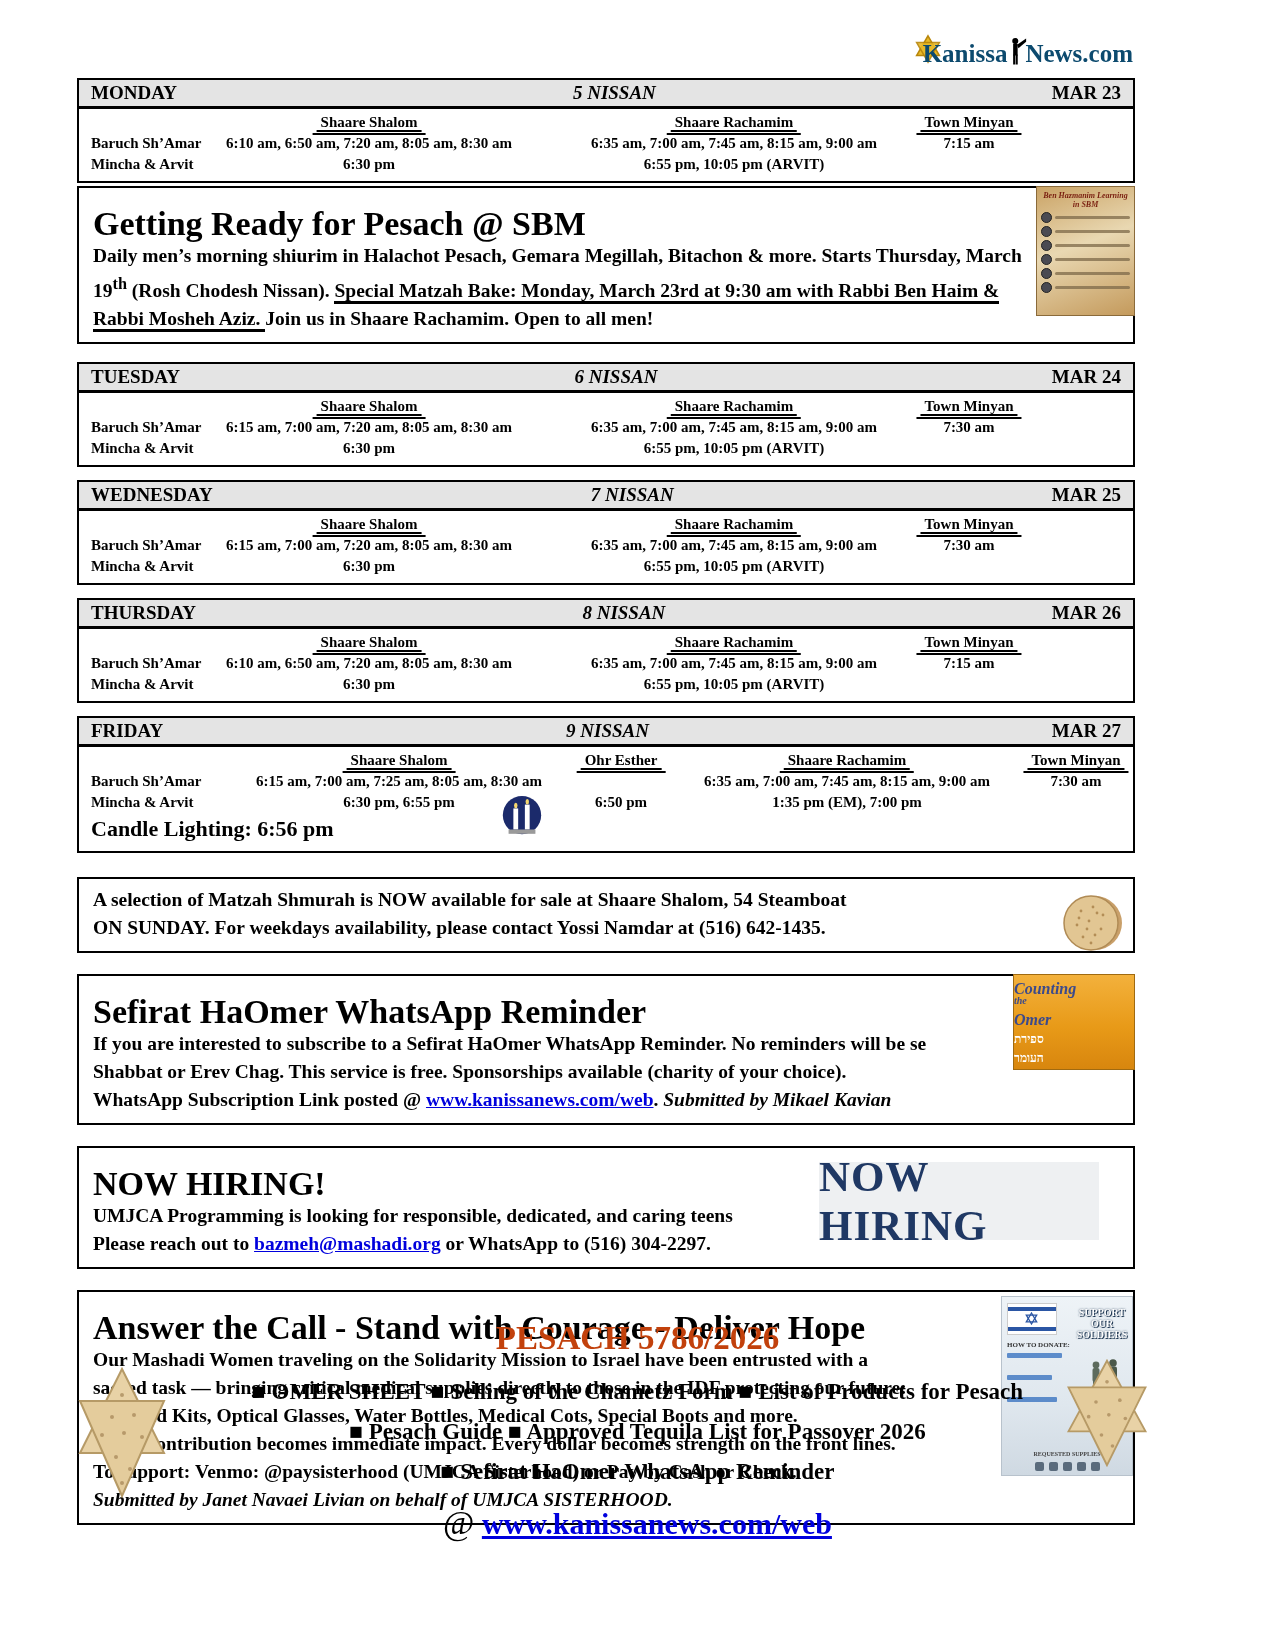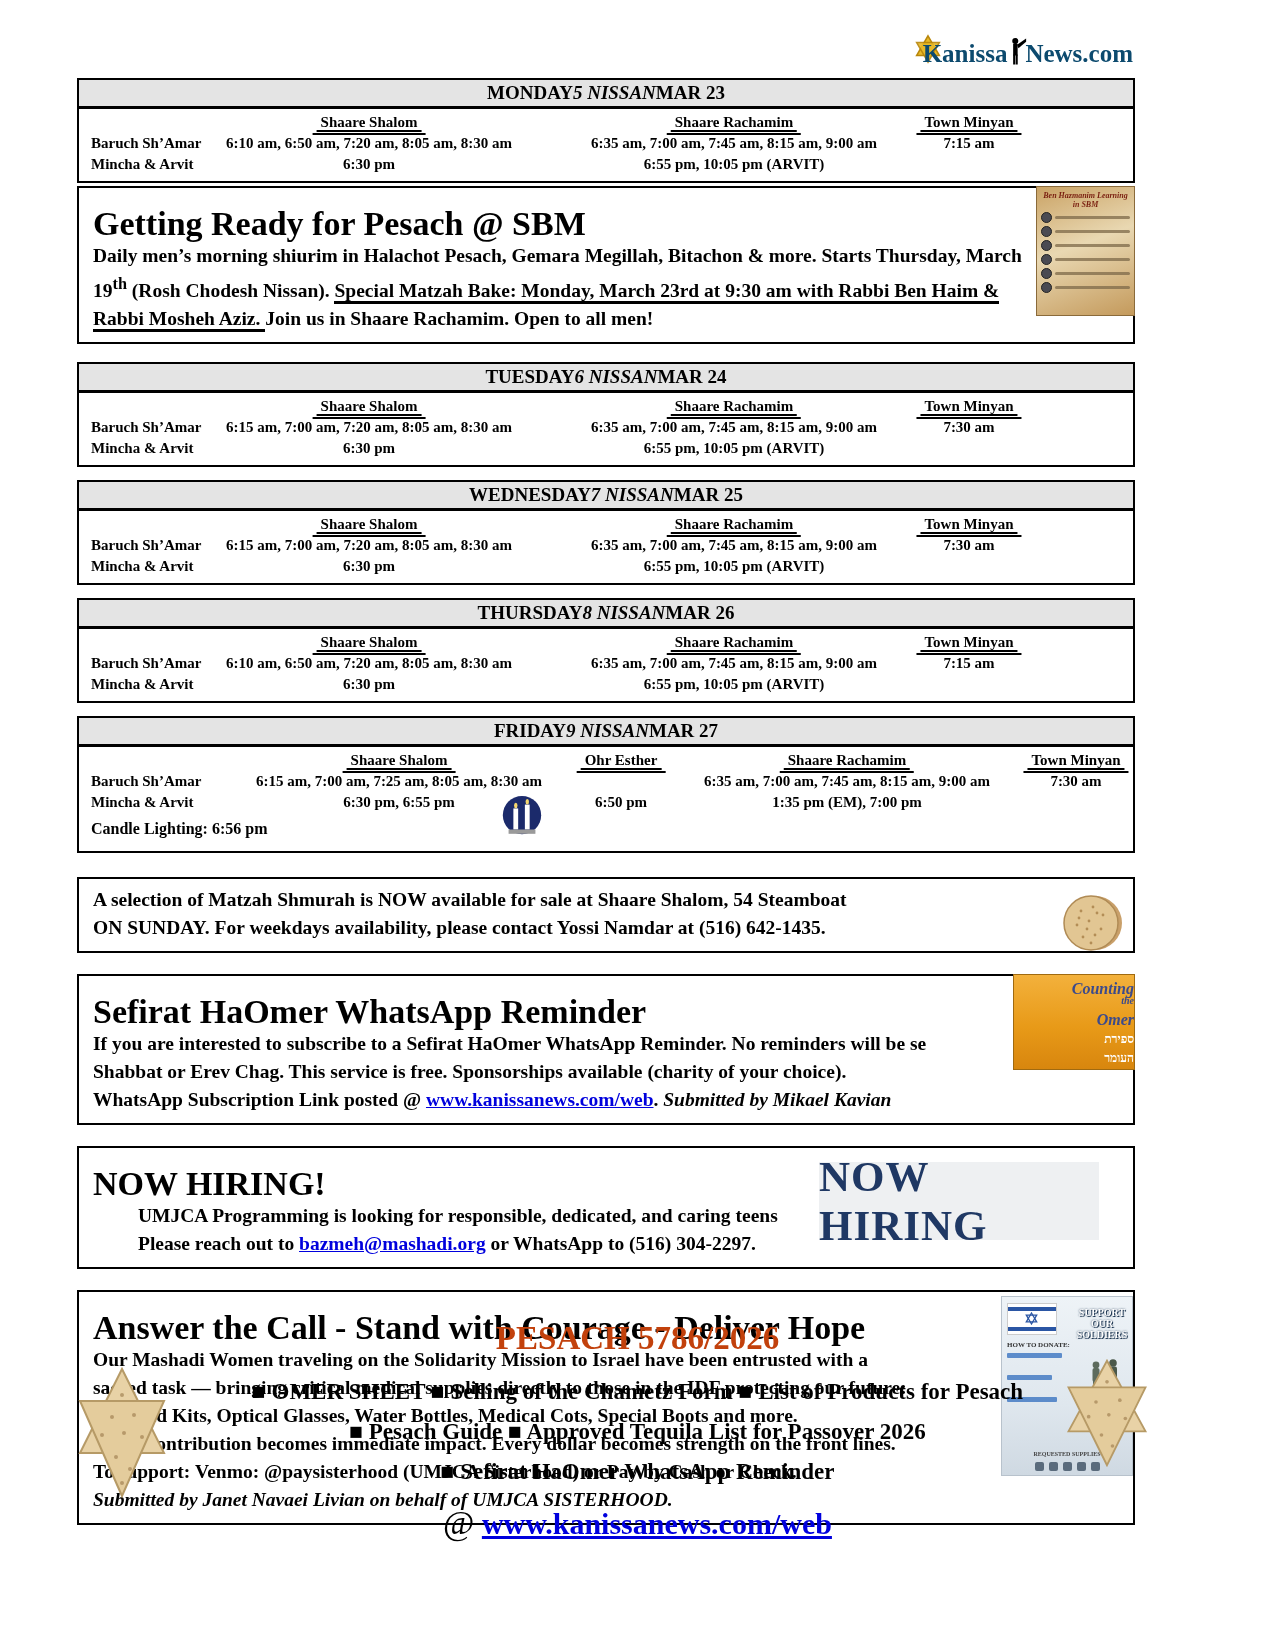--- a/index.html
+++ b/index.html
@@ -11,33 +11,33 @@
   
   .logo{position:absolute;top:38px;right:142px;font-size:25px;color:#0c4a6e;
         display:flex;align-items:center;line-height:1;}
   .logo .star-wrap{width:30px;height:30px;margin-right:-20px;position:relative;top:-4px;z-index:0;}
   .logo .ktext{position:relative;z-index:1;}
   .logo .blower{width:18px;height:30px;margin:0 -2px 0 2px;position:relative;top:-2px;}
   
   .content{position:absolute;left:77px;top:78px;width:1058px;}
   
   .daybox{border:2px solid #000;margin-bottom:13px;background:#fff;}
-  .daybar{display:flex;justify-content:center;align-items:center;
+  .daybar{display:flex;justify-content:space-between;align-items:center;
           background:#e4e4e4;border-bottom:3px solid #000;
           padding:1px 12px 2px;font-size:19px;line-height:23px;}
   .daybar .mid{font-style:italic;}
   .daybody{padding:3px 0 6px;font-size:15px;position:relative;}
   .trow{position:relative;height:21px;line-height:21px;}
   .cell{position:absolute;top:0;white-space:nowrap;}
   .cc{transform:translateX(-50%);}
   .lab{left:12px;}
   .p2{left:290px;} .p3{left:655px;} .p4{left:890px;}
   .f2{left:320px;} .f3{left:542px;} .f4{left:768px;} .f5{left:997px;}
   .colhead span{border-bottom:2px solid #000;padding:0 4px 0;}
-  .candle-line{font-size:16px;line-height:28px;padding:2px 0 2px 12px;}
+  .candle-line{font-size:22px;line-height:28px;padding:2px 0 2px 12px;}
   .candle-icon{position:absolute;left:420px;top:48px;width:46px;height:46px;z-index:2;}
   
   .section{border:2px solid #000;margin-bottom:21px;padding:7px 14px 9px;position:relative;background:#fff;}
   .section h2{margin:13px 0 2px;font-size:34px;line-height:32px;font-weight:700;}
   .sbody{font-size:19.5px;line-height:28px;}
   .uline{border-bottom:3px solid #000;}
   a,.linkish{color:#0000dd;text-decoration:underline;cursor:pointer;}
   .it{font-style:italic;}
   .narrow{max-width:935px;}
   
@@ -46,21 +46,21 @@
   .flyer-sbm{position:absolute;right:-2px;top:-2px;width:97px;height:128px;
      background:linear-gradient(160deg,#caa365 0%,#e9d8b2 45%,#c49a5c 100%);
      border:1px solid #8a6a3a;overflow:hidden;font-weight:400;}
   .flyer-sbm .ft{color:#7a1f10;font-style:italic;font-size:8px;line-height:9px;text-align:center;margin:4px 3px 2px;font-weight:700;}
   .frow{display:flex;align-items:center;margin:3px 4px;}
   .frow .av{width:9px;height:9px;border-radius:50%;background:#4a4a52;border:1px solid #222;flex:none;}
   .frow .ln{height:3px;background:#7d6a4a;margin-left:3px;flex:1;border-radius:2px;opacity:.75;}
   .matzah{position:absolute;right:8px;top:12px;width:64px;height:64px;}
   .omer-img{position:absolute;right:-2px;top:-2px;width:120px;height:94px;
      background:linear-gradient(180deg,#f3b13c 0%,#e89a18 55%,#d8860e 100%);
-     border:1px solid #a06a10;text-align:right;overflow:hidden;}
+     border:1px solid #a06a10;text-align:left;overflow:hidden;}
   .omer-img .o1{color:#3b4a8c;font-size:16px;line-height:15px;margin-top:6px;font-style:italic;}
   .omer-img .o2{color:#3b4a8c;font-size:10px;line-height:10px;font-style:italic;}
   .omer-img .oh{color:#fff;font-size:12px;line-height:13px;margin-top:6px;}
   .hiring-img{position:absolute;right:34px;top:14px;width:280px;height:78px;background:#eef0f2;
      display:flex;align-items:center;justify-content:center;}
   .hiring-img span{color:#1f3864;font-size:43px;letter-spacing:1px;}
   .soldier-img{position:absolute;right:0px;top:4px;width:130px;height:178px;
      background:linear-gradient(180deg,#eef3f7 0%,#dfe7ee 60%,#cfd9e2 100%);
      border:1px solid #b8c2cc;overflow:hidden;font-weight:400;}
   .flag{position:absolute;left:5px;top:6px;width:48px;height:30px;background:#fff;border:1px solid #ccc;}
@@ -330,21 +330,21 @@
       <div class="o1">Counting</div>
       <div class="o2">the</div>
       <div class="o1">Omer</div>
       <div class="oh">ספירת</div>
       <div class="oh">העומר</div>
     </div>
   </div>
 
   <div class="section">
     <h2>NOW HIRING!</h2>
-    <div class="sbody" style="max-width:760px;margin-left:45px;">
+    <div class="sbody" style="max-width:760px;">
       <div>UMJCA Programming is looking for responsible, dedicated, and caring teens</div>
       <div><span>Please reach out to </span><a class="linkish">bazmeh@mashadi.org</a><span> or WhatsApp to (516) 304-2297.</span></div>
     </div>
     <div class="hiring-img">
       <span>NOW HIRING</span>
     </div>
   </div>
 
   <div class="section">
     <h2>Answer the Call - Stand with Courage - Deliver Hope</h2>

